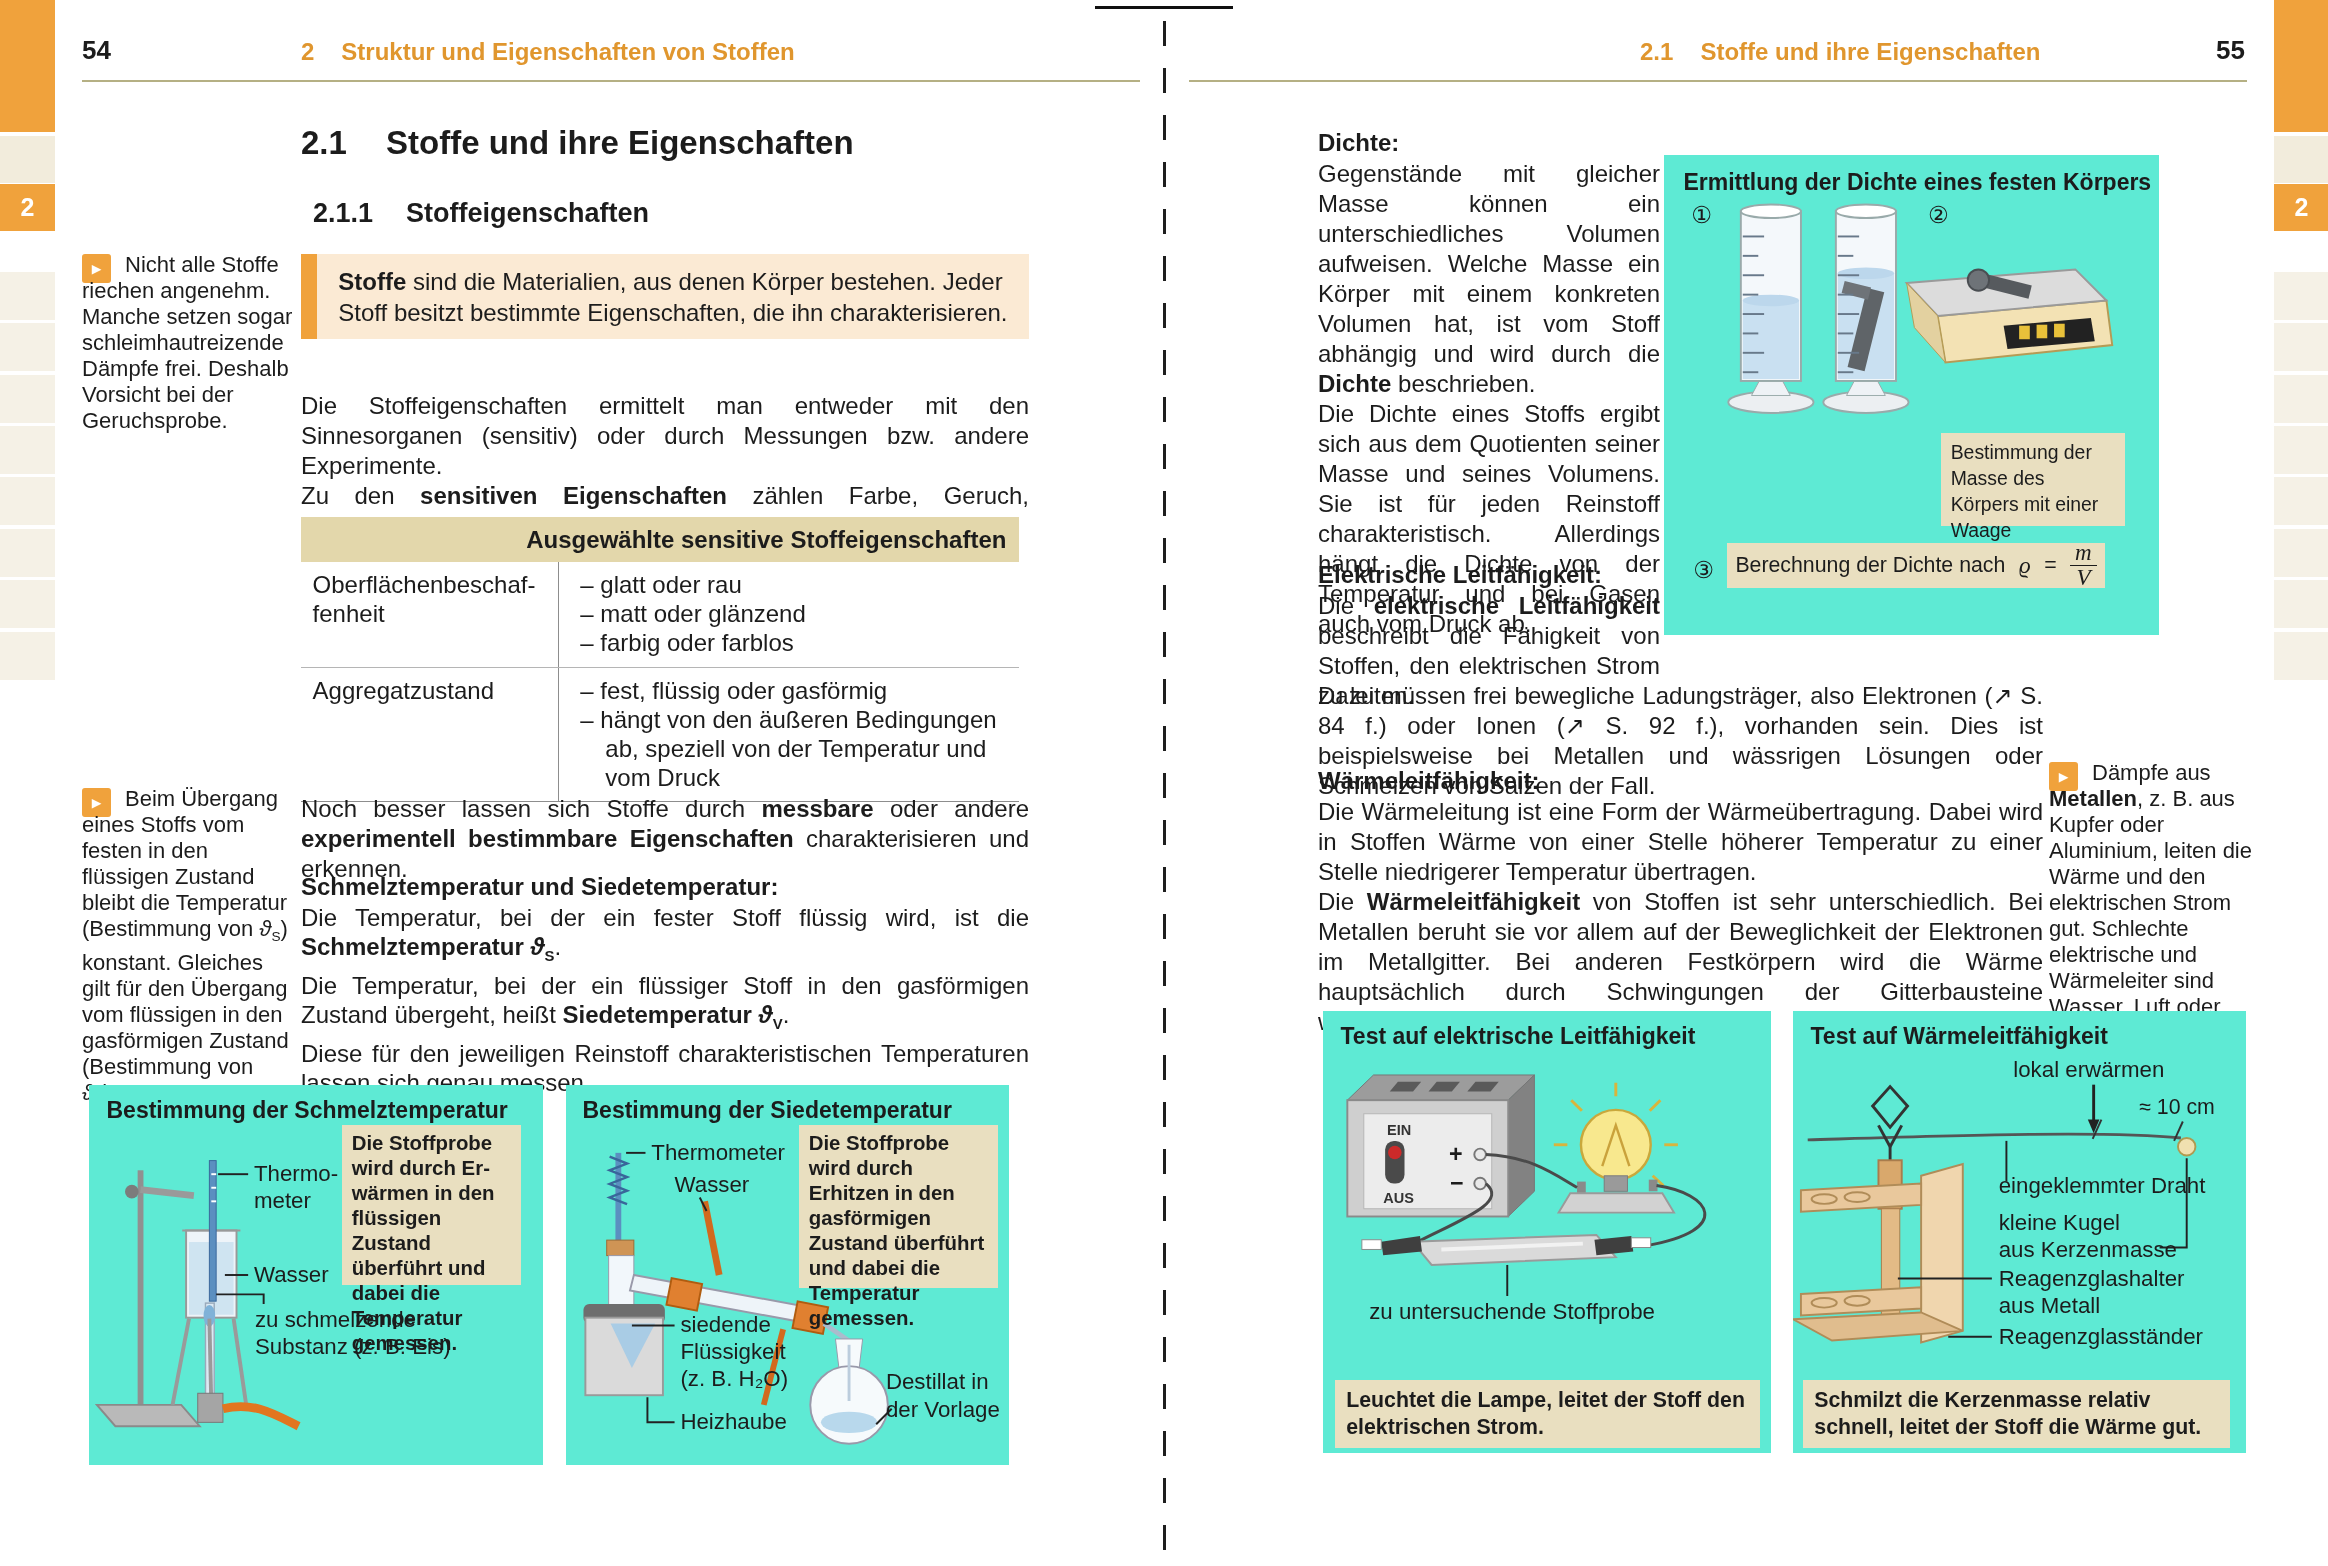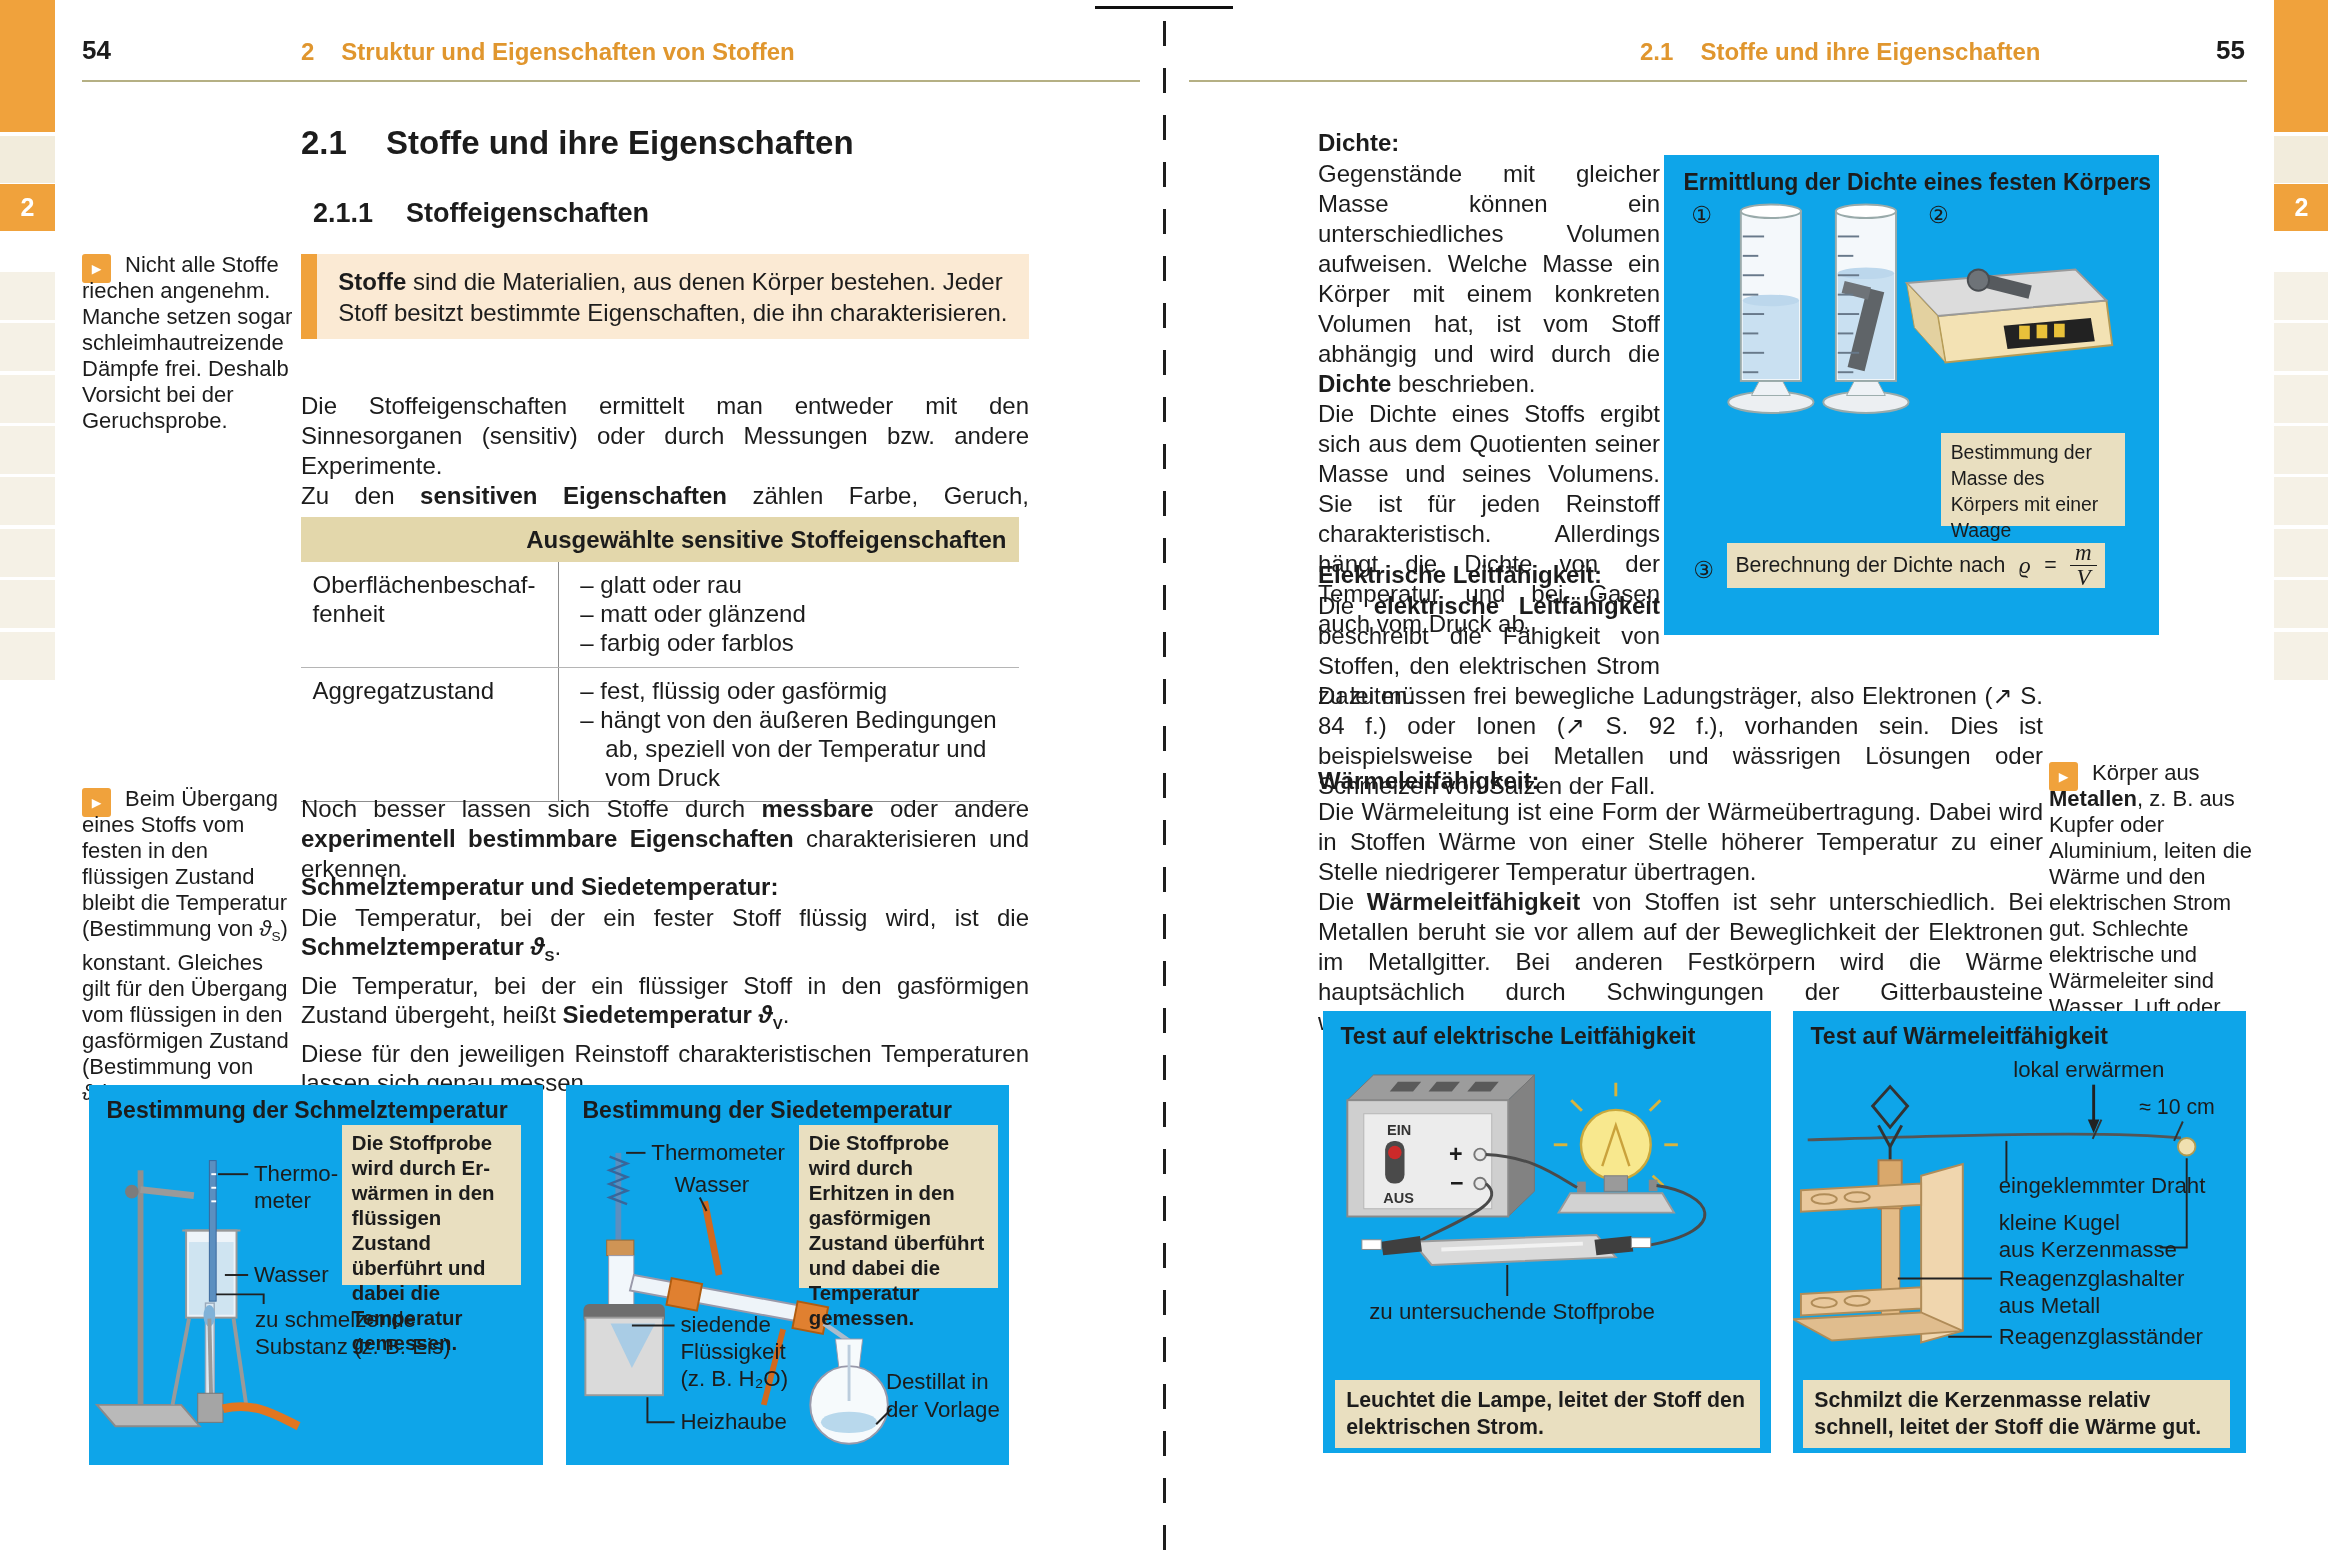--- a/index.html
+++ b/index.html
@@ -31,21 +31,21 @@
   .tab-active{background:#F0A23C;color:#fff;font-size:25px;font-weight:bold;
               display:flex;align-items:center;justify-content:center;}
   .stable{width:718px;}
   .stable .thdr{background:#E3D7AB;font-weight:bold;font-size:24px;padding:8.7px 12.6px;text-align:right;}
   .stable .tbody{border-bottom:1.9px solid #8d8d8d;}
   .stable .trow{display:flex;font-size:24px;line-height:29px;}
   .stable .trow + .trow{border-top:1.9px solid #b5b5b5;}
   .stable .tc1{width:257px;padding:7.8px 11.6px;box-sizing:border-box;}
   .stable .tc2{flex:1;padding:7.8px 13.6px 9.7px 21.3px;border-left:1.9px solid #8d8d8d;}
   .stable .titem{padding-left:25px;text-indent:-25px;}
-  .figbox{background:#0ea5e9;}
+  .figbox{background:#5eead4;}
   .figtitle{font-size:23px;font-weight:bold;}
   .capbox{background:#E9DFC0;font-weight:bold;}
   .capbox.small{font-size:20.4px;line-height:25px;padding:5.8px 9.7px;}
   .capbox.wide{font-size:21.3px;line-height:27px;padding:6.8px 11.6px;}
   .capbox.reg{font-weight:normal;font-size:19.4px;line-height:26px;padding:5.8px 9.7px;}
   .formula-row{display:flex;align-items:center;justify-content:center;gap:13.6px;
                font-size:21.3px;height:100%;}
   .math{font-family:"Liberation Serif",serif;font-style:italic;font-size:23px;}
   .frac{display:inline-block;text-align:center;vertical-align:middle;line-height:1.05;}
   .frac .fn{display:block;border-bottom:1.9px solid #1c1c1c;padding:0 4.9px;}
@@ -309,21 +309,21 @@
 
   <div class="abs subhead" style="left:1318px;top:767px;">Wärmeleitfähigkeit:</div>
   <div class="abs" style="left:1318px;top:797px;width:725px;">
     <div class="body-text"><span>Die Wärmeleitung ist eine Form der Wärmeübertragung. Dabei wird in Stoffen Wärme von einer Stelle höherer Temperatur zu einer Stelle niedrigerer Temperatur übertragen.</span></div>
     <div class="body-text"><span>Die </span><span class="b">Wärmeleitfähigkeit</span><span> von Stoffen ist sehr unterschiedlich. Bei Metallen beruht sie vor allem auf der Beweglichkeit der Elektronen im Metallgitter. Bei anderen Festkörpern wird die Wärme hauptsächlich durch Schwingungen der Gitterbausteine weitergeleitet.</span></div>
   </div>
 
   <div class="abs note-icon" style="left:2049px;top:762px;">
       <span>▶</span>
     </div>
-  <div class="abs margin-note" style="left:2049px;top:760px;width:206px;"><span>Körper aus </span><span class="b">Metallen</span><span>, z. B. aus Kupfer oder Aluminium, leiten die Wärme und den elektrischen Strom gut. Schlechte elektrische und Wärmeleiter sind Wasser, Luft oder Glas.</span></div>
+  <div class="abs margin-note" style="left:2049px;top:760px;width:206px;"><span>Dämpfe aus </span><span class="b">Metallen</span><span>, z. B. aus Kupfer oder Aluminium, leiten die Wärme und den elektrischen Strom gut. Schlechte elektrische und Wärmeleiter sind Wasser, Luft oder Glas.</span></div>
 
   <div class="abs figbox" style="left:1323px;top:1011px;width:448px;height:442px;">
     <div class="abs figtitle" style="left:17.5px;top:11.6px;">Test auf elektrische Leitfähigkeit</div>
     <svg class="abs" style="left:0;top:0;" width="448" height="442" viewBox="0 0 462 456">
       <polygon points="25,92 52,66 218,66 191,92" fill="#9c9c9c" stroke="#767676"></polygon>
       <rect x="-12" y="-5" width="24" height="10" transform="translate(85,78) skewX(-40)" fill="#5a5a5a"></rect>
       <rect x="-12" y="-5" width="24" height="10" transform="translate(125,78) skewX(-40)" fill="#5a5a5a"></rect>
       <rect x="-12" y="-5" width="24" height="10" transform="translate(165,78) skewX(-40)" fill="#5a5a5a"></rect>
       <polygon points="191,92 218,66 218,186 191,212" fill="#828282" stroke="#767676"></polygon>
       <rect x="25" y="92" width="166" height="120" fill="#cfcfcf" stroke="#8a8a8a" stroke-width="2"></rect>

